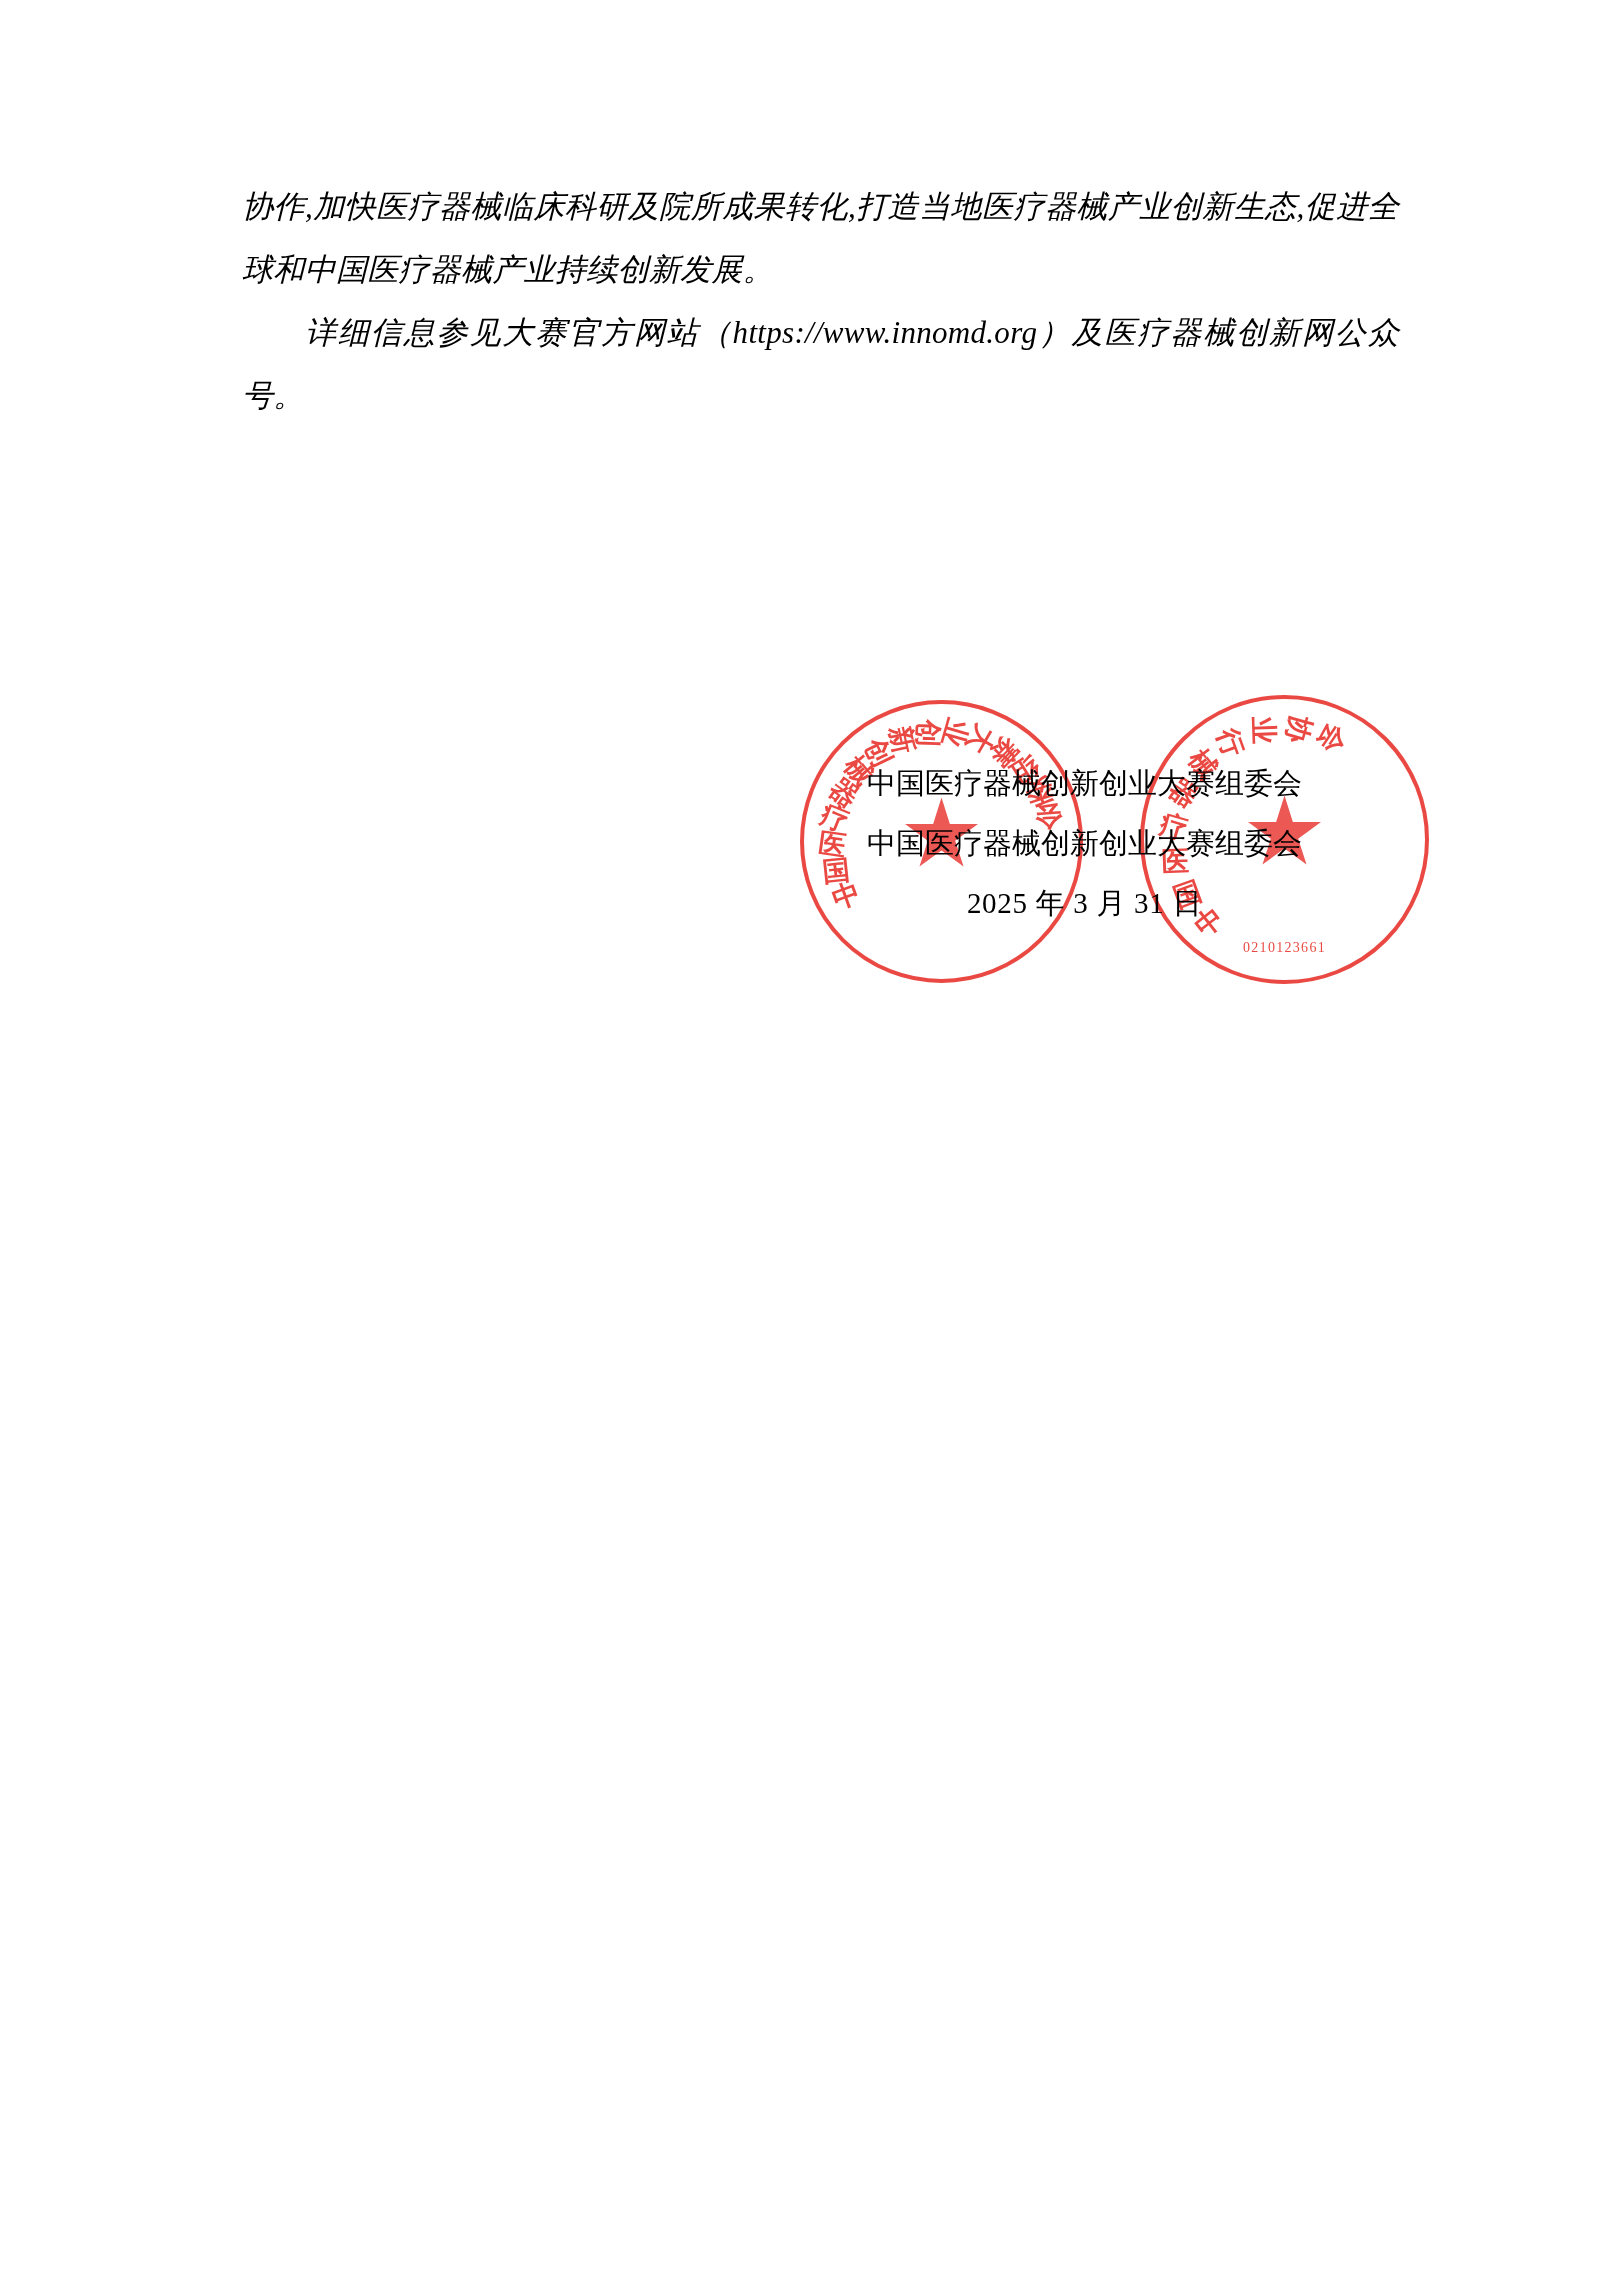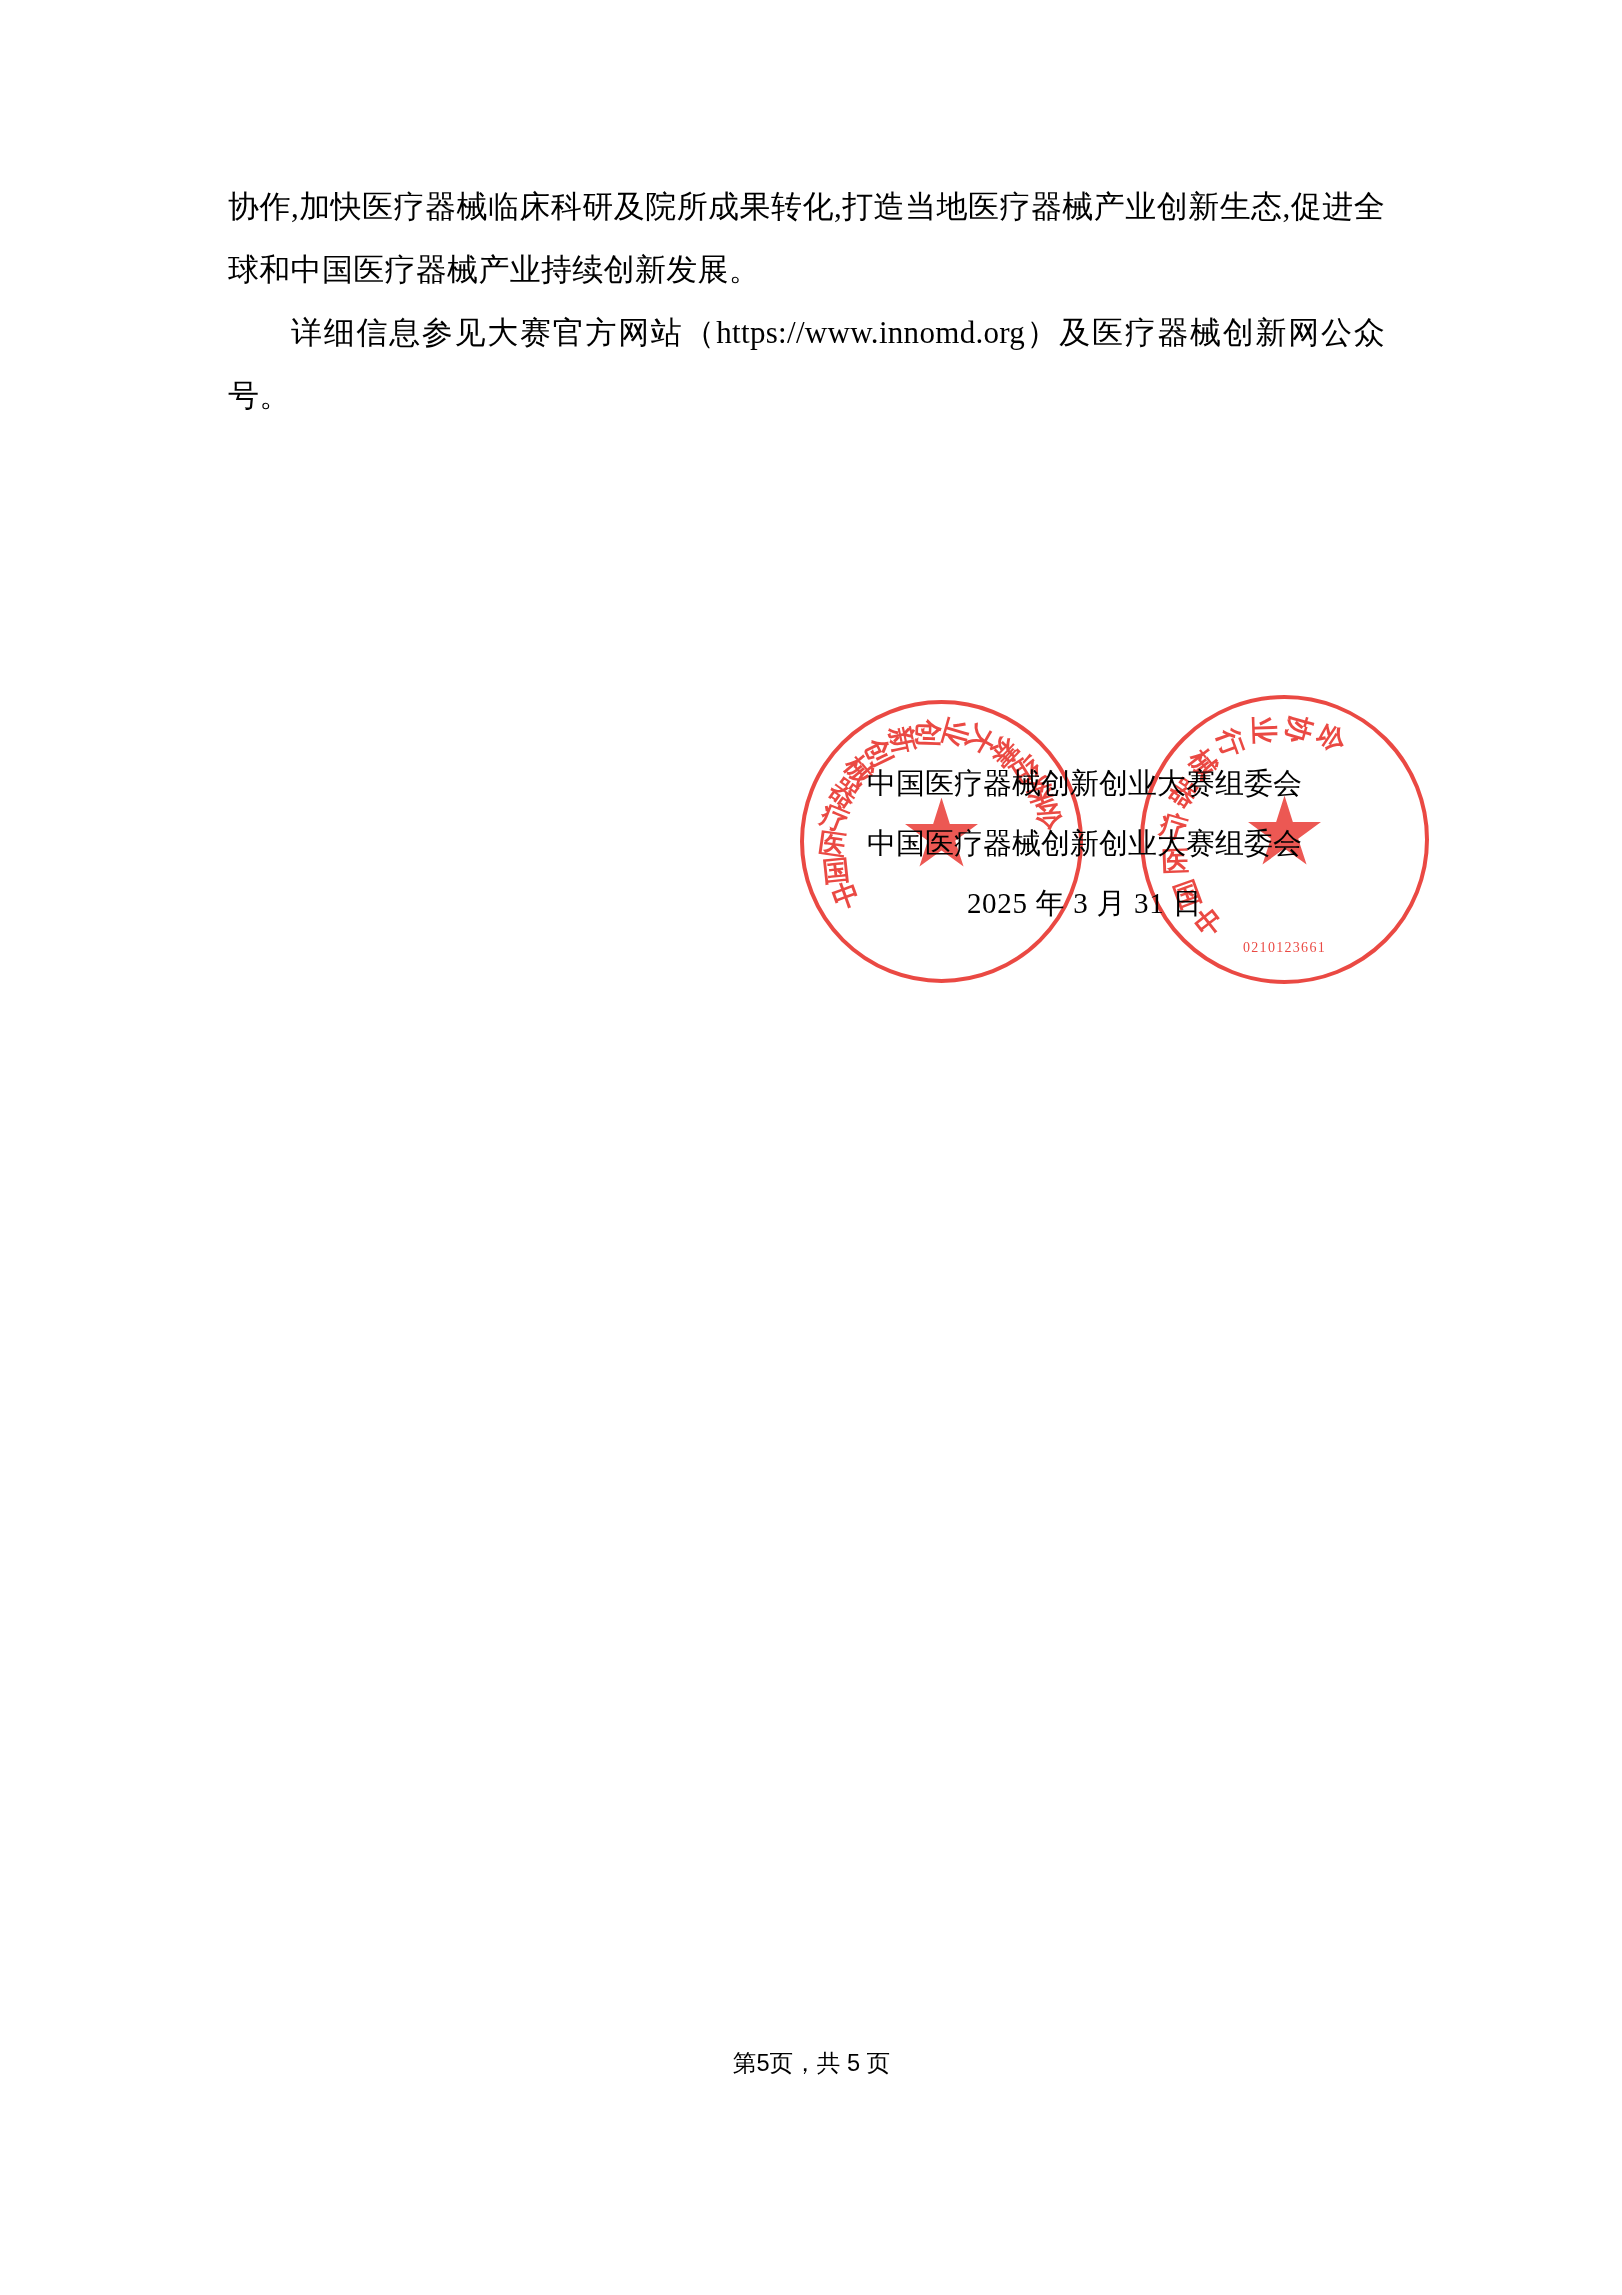--- a/index.html
+++ b/index.html
@@ -16,23 +16,24 @@
     overflow: hidden;
   }
   .page {
     position: absolute;
     left: 0; top: 0;
     width: 1623px;
     height: 2295px;
   }
   .body-text {
     position: absolute;
-    left: 228px;
+    left: 242px;
     top: 175px;
     width: 1157px;
+    font-style: italic;
   }
   .para {
     font-size: 31px;
     line-height: 63px;
     letter-spacing: 0.3px;
     text-align: justify;
     text-justify: inter-ideograph;
     margin: 0 0 0 0;
   }
   .indent {
@@ -174,16 +175,15 @@
     </div>
     <div class="seal-bottom-text">0210123661</div>
   </div>
 
   <div class="signature-block">
     <span class="signature-line">中国医疗器械创新创业大赛组委会</span>
     <span class="signature-line">中国医疗器械创新创业大赛组委会</span>
     <span class="signature-line sig-date">2025 年 3 月 31 日</span>
   </div>
 
-  <div class="footer">第5页，共 5 页</div>
 
 </div>
 
 
 </body></html>

